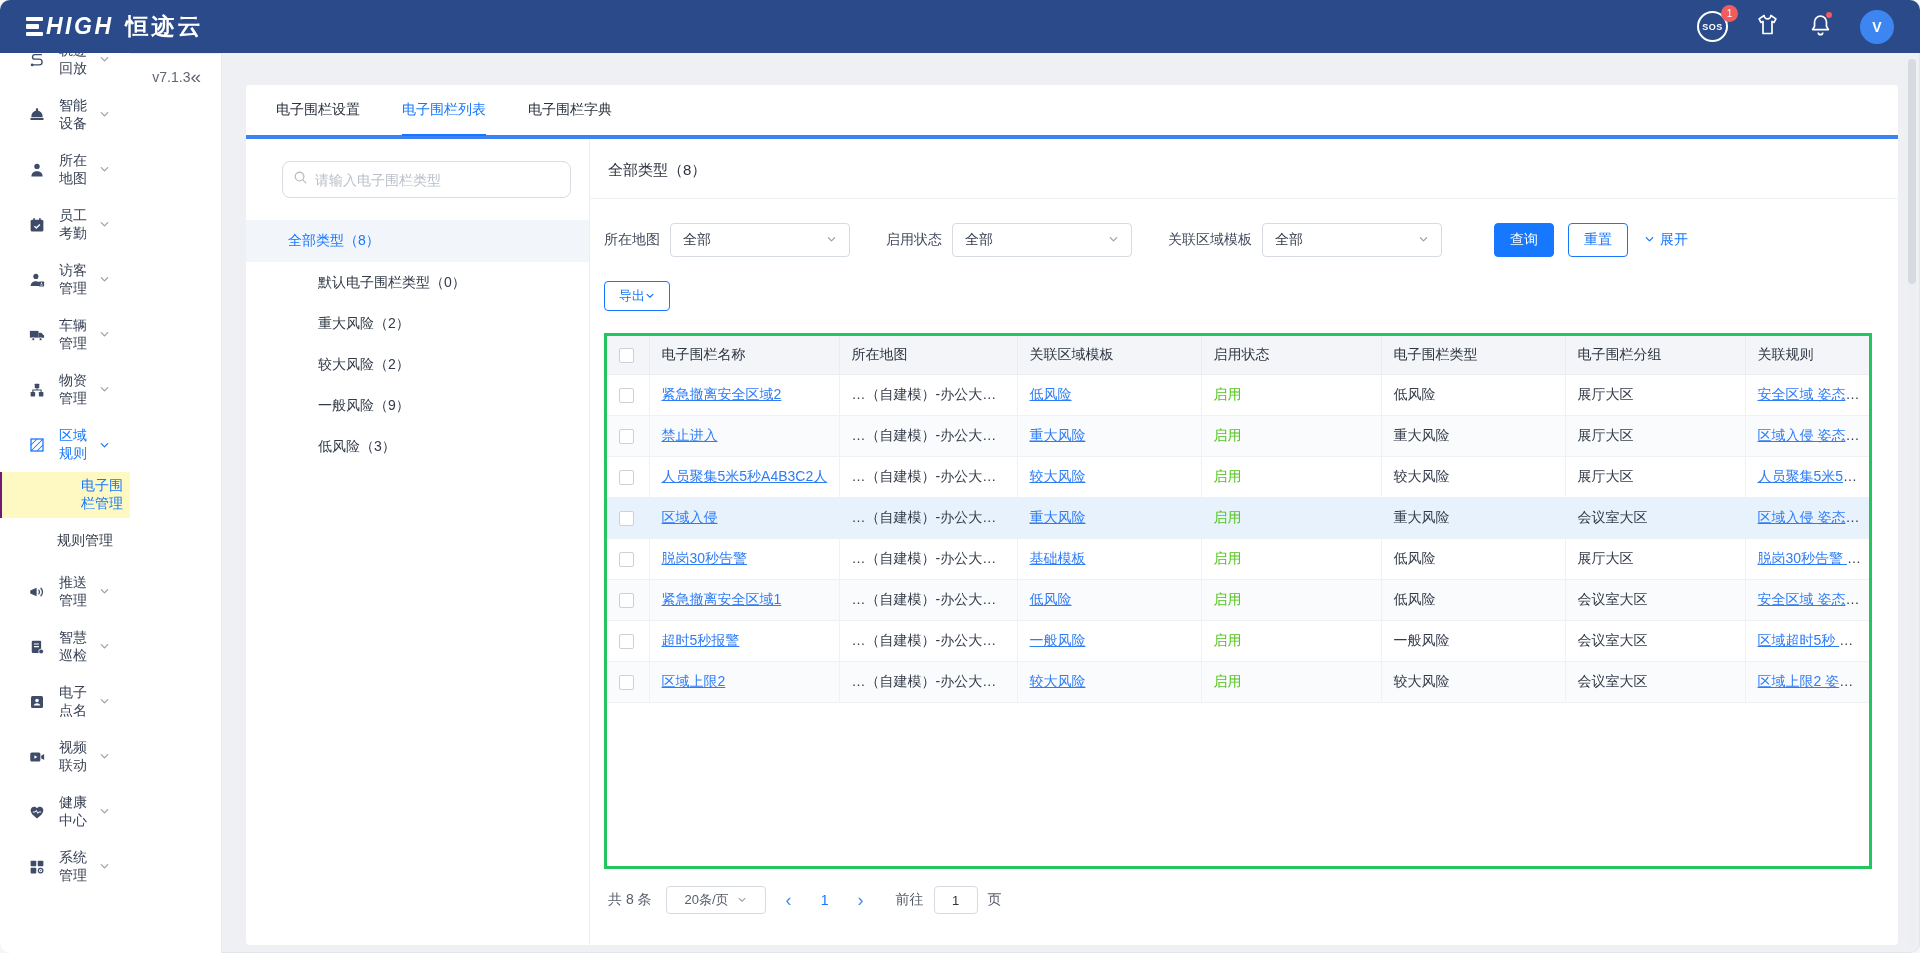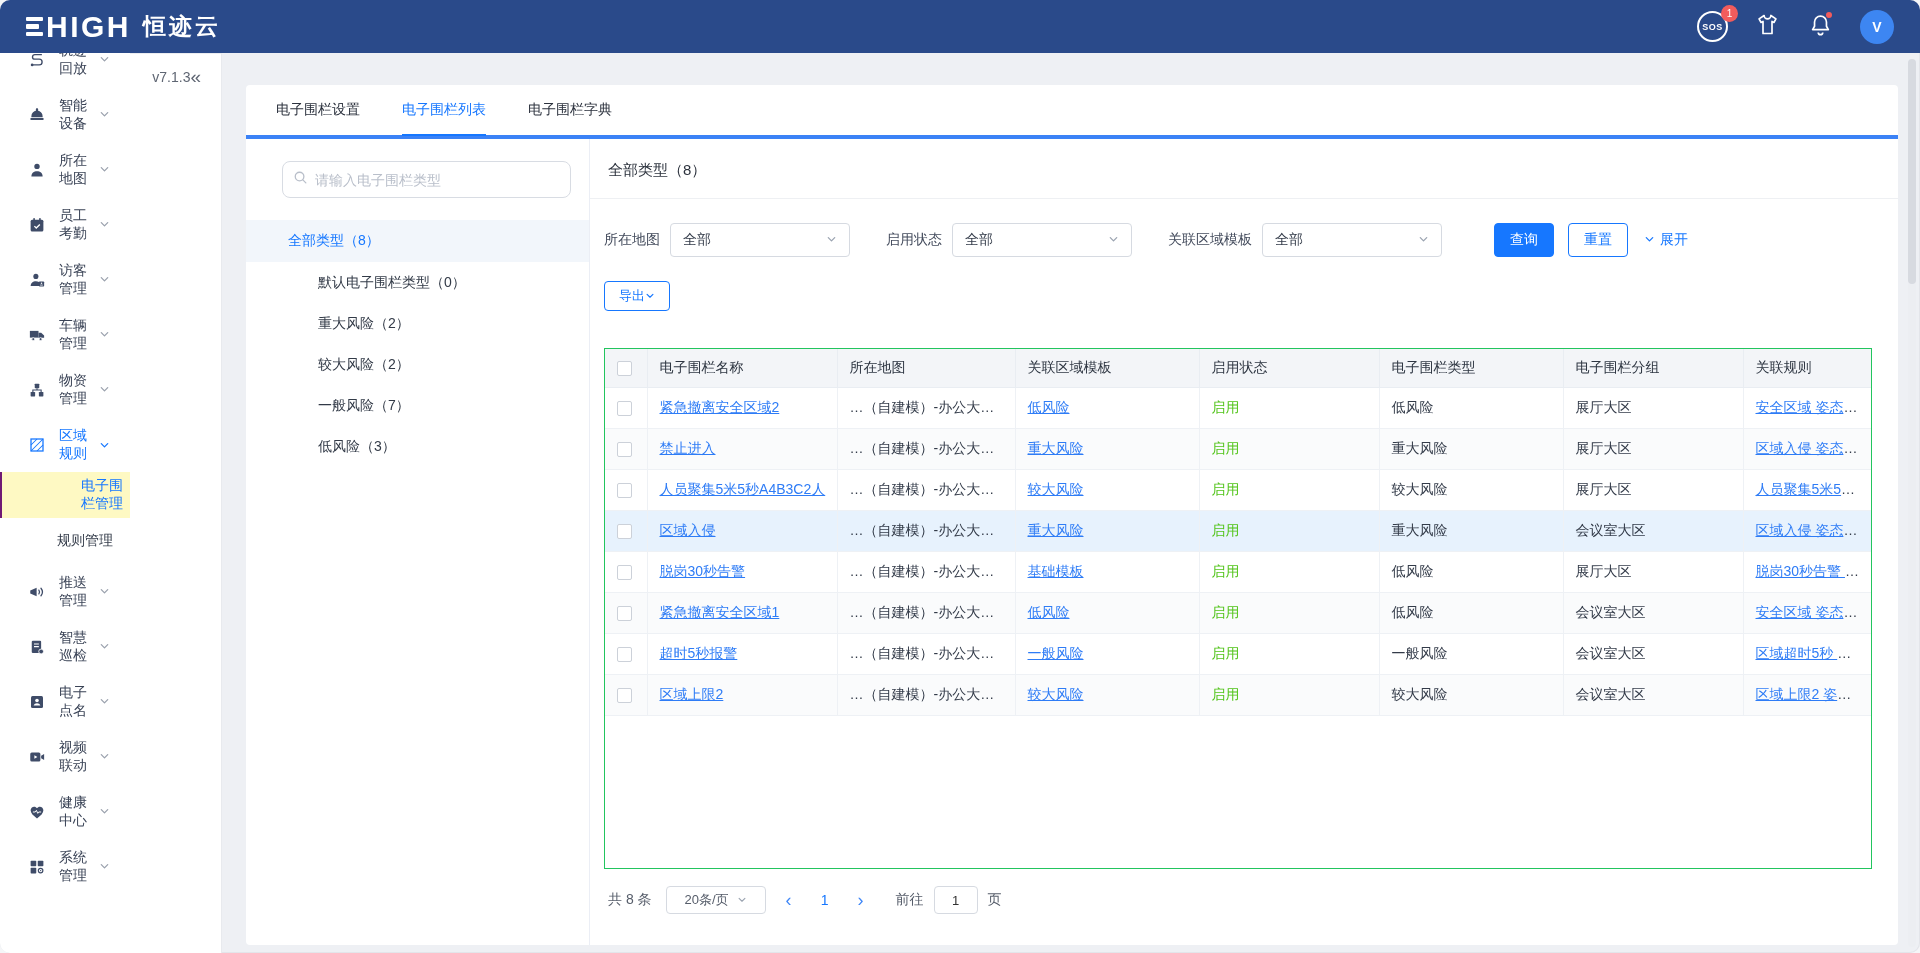--- a/index.html
+++ b/index.html
@@ -5,21 +5,21 @@
   * { margin:0; padding:0; box-sizing:border-box; }
   html,body { width:1920px; height:953px; background:#f5f6f8; font-family:"Liberation Sans","DejaVu Sans",sans-serif; }
   .app { width:1920px; height:953px; border-radius:10px; overflow:hidden; background:#eef0f4; display:flex; flex-direction:column; box-shadow:0 0 0 1px #e3e5ea inset; }
 
   
   .navbar { height:53px; background:#2a4a8a; display:flex; align-items:center; padding:0 26px; flex:0 0 auto; }
   .logo { display:flex; align-items:center; color:#fff; }
   .logo-e { display:inline-flex; flex-direction:column; gap:3px; margin-right:3px; }
   .logo-e i { display:block; height:4.5px; width:17px; background:#fff; border-radius:1px; }
   .logo-e i.mid { width:13px; }
-  .logo-rest { font-size:30px; font-weight:700; letter-spacing:2.5px; line-height:1; }
+  .logo-rest { font-size:23px; font-weight:700; letter-spacing:2.5px; line-height:1;font-style:italic; }
   .logo-cn { font-size:23px; font-weight:700; letter-spacing:3px; margin-left:12px; line-height:1; }
   .nav-right { margin-left:auto; display:flex; align-items:center; gap:26px; }
   .sos-wrap { position:relative; cursor:pointer; }
   .sos-circle { width:31px; height:31px; border:2px solid #fff; border-radius:50%; display:flex; align-items:center; justify-content:center; color:#fff; font-size:9px; font-weight:700; letter-spacing:.5px; }
   .sos-badge { position:absolute; top:-6px; right:-10px; min-width:17px; height:17px; background:#f25c5c; color:#fff; border-radius:9px; font-size:10px; display:flex; align-items:center; justify-content:center; padding:0 4px; }
   .nav-ico { position:relative; display:flex; cursor:pointer; }
   .bell-dot { position:absolute; top:1px; right:2px; width:6px; height:6px; background:#f25c5c; border-radius:50%; }
   .avatar { width:34px; height:34px; border-radius:50%; background:#3d86f2; color:#fff; font-size:14px; font-weight:700; display:flex; align-items:center; justify-content:center; cursor:pointer; }
 
   
@@ -68,21 +68,21 @@
   .select { width:180px; height:34px; border:1px solid #d6dae1; border-radius:4px; display:flex; align-items:center; padding:0 12px; cursor:pointer; background:#fff; }
   .select .val { font-size:14px; color:#333b49; flex:1; }
   .select .chev { color:#9aa3b0; }
   .btn { height:34px; border-radius:4px; font-size:14px; font-family:inherit; cursor:pointer; padding:0 15px; }
   .btn-primary { background:#1677ff; border:1px solid #1677ff; color:#fff; margin-left:16px; }
   .btn-outline { background:#fff; border:1px solid #1677ff; color:#1677ff; margin-left:14px; }
   .expand-link { margin-left:16px; color:#1677ff; font-size:14px; display:flex; align-items:center; gap:5px; cursor:pointer; text-decoration:none; }
   .export-btn { margin-top:24px; width:66px; height:30px; border:1px solid #1677ff; background:#fff; color:#1677ff; border-radius:4px; font-size:13px; font-family:inherit; display:flex; align-items:center; justify-content:center; gap:0; cursor:pointer; flex:0 0 auto; }
 
   
-  .table-box { margin-top:37px; border:1px solid #22c55e; flex:1; min-height:0; overflow:hidden; }
+  .table-box { margin-top:22px; border:3px solid #22c55e; flex:1; min-height:0; overflow:hidden; }
   table { width:100%; border-collapse:collapse; table-layout:fixed; }
   th { background:#f3f5f8; height:38px; font-size:14px; font-weight:400; color:#2e3642; text-align:left; padding:0 0 0 12px; border-right:1px solid #e9edf2; border-bottom:1px solid #e9edf2; white-space:nowrap; overflow:hidden; }
   th:last-child, td:last-child { border-right:none; }
   td { height:41px; font-size:14px; color:#333b49; padding:0 8px 0 12px; border-right:1px solid #eef1f5; border-bottom:1px solid #eef1f5; white-space:nowrap; overflow:hidden; text-overflow:ellipsis; }
   tr.stripe td { background:#fafbfc; }
   tr.hl td { background:#e7f2fd; }
   .cb { width:15px; height:15px; border:1px solid #ccd1d9; border-radius:2px; background:#fff; display:inline-block; vertical-align:middle; cursor:pointer; }
   a.tlink { color:#2e7cf6; text-decoration:underline; cursor:pointer; }
   .status-on { color:#52c41a; }
   col.c-check { width:42px; }
@@ -359,21 +359,21 @@
                     <circle cx="7" cy="7" r="4.6" fill="none" stroke="#b9bfca" stroke-width="1.4"></circle>
                     <path d="M10.5 10.5l3.2 3.2" stroke="#b9bfca" stroke-width="1.4" stroke-linecap="round"></path>
                   </svg></span>
               <input placeholder="请输入电子围栏类型" style="">
             </div>
             <div class="type-list" id="typeList">
                 <div class="type-item lvl0 selected">全部类型（8）</div>
                 <div class="type-item lvl1">默认电子围栏类型（0）</div>
                 <div class="type-item lvl1">重大风险（2）</div>
                 <div class="type-item lvl1">较大风险（2）</div>
-                <div class="type-item lvl1">一般风险（7）</div>
+                <div class="type-item lvl1">一般风险（9）</div>
                 <div class="type-item lvl1">低风险（3）</div>
               </div>
           </div>
 
           <div class="right-panel">
             <div class="panel-title">全部类型（8）</div>
             <div class="title-divider"></div>
 
             <div class="filters">
               <span id="filterGroups" style="display:flex;align-items:center;">

